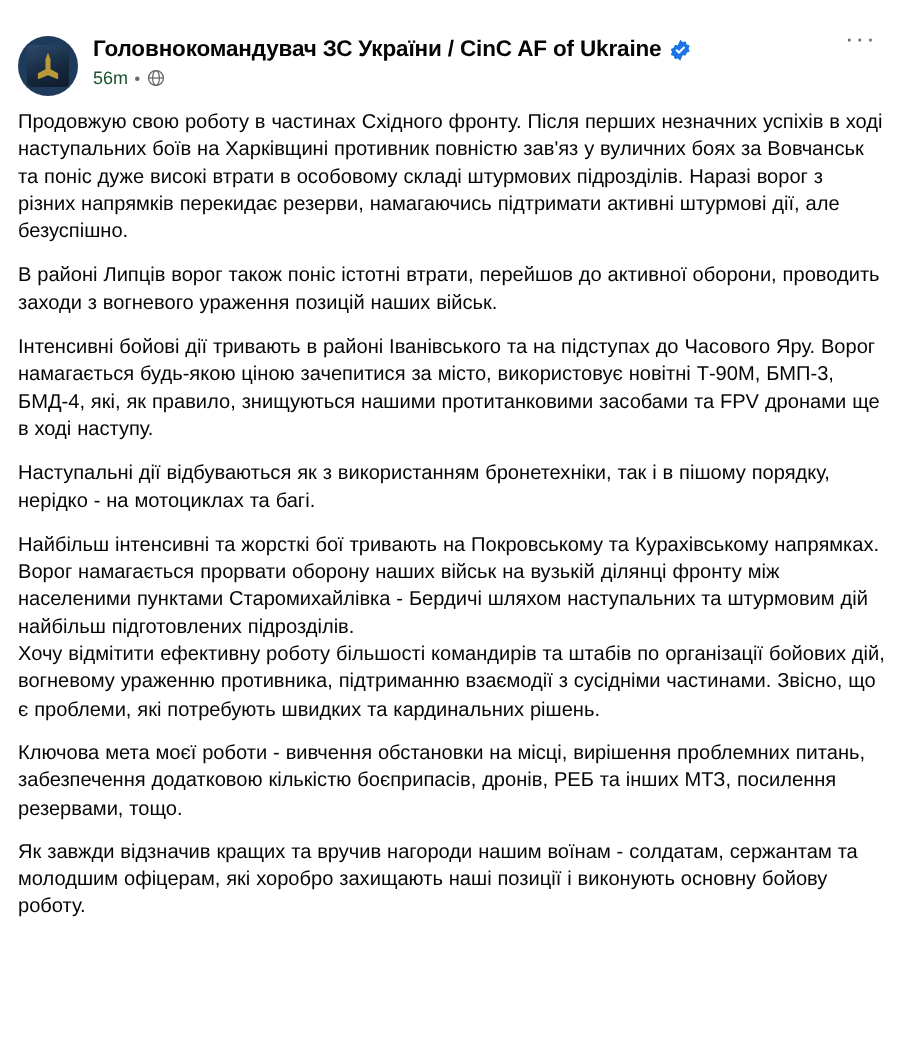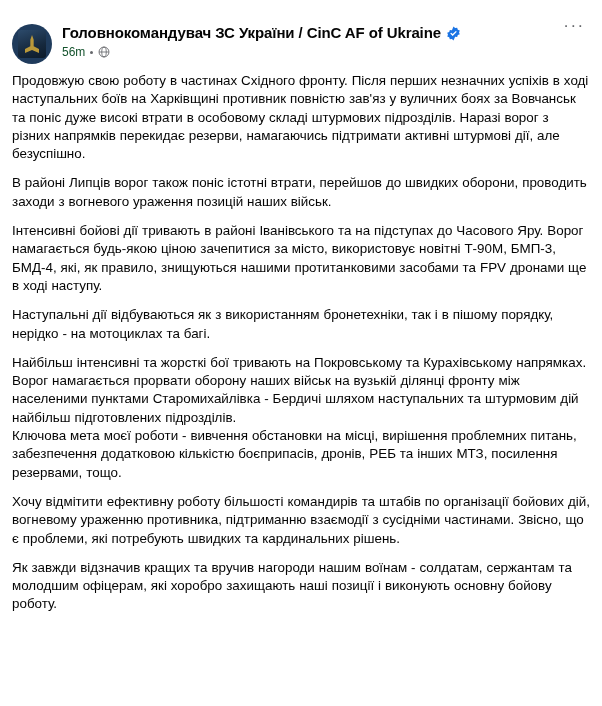--- a/index.html
+++ b/index.html
@@ -158,23 +158,23 @@
             <line x1="1.6" y1="8" x2="14.4" y2="8" stroke="#65676b" stroke-width="1.1"></line>
           </svg>
         </span>
       </div>
     </div>
     <div class="more-btn">···</div>
   </div>
 
   <div class="post-body">
     <p class="para">Продовжую свою роботу в частинах Східного фронту. Після перших незначних успіхів в ході наступальних боїв на Харківщині противник повністю зав'яз у вуличних боях за Вовчанськ та поніс дуже високі втрати в особовому складі штурмових підрозділів. Наразі ворог з різних напрямків перекидає резерви, намагаючись підтримати активні штурмові дії, але безуспішно.</p>
-    <p class="para">В районі Липців ворог також поніс істотні втрати, перейшов до швидких оборони, проводить заходи з вогневого ураження позицій наших військ.</p>
+    <p class="para">В районі Липців ворог також поніс істотні втрати, перейшов до активної оборони, проводить заходи з вогневого ураження позицій наших військ.</p>
     <p class="para">Інтенсивні бойові дії тривають в районі Іванівського та на підступах до Часового Яру. Ворог намагається будь-якою ціною зачепитися за місто, використовує новітні Т-90М, БМП-3, БМД-4, які, як правило, знищуються нашими протитанковими засобами та FPV дронами ще в ході наступу.</p>
     <p class="para">Наступальні дії відбуваються як з використанням бронетехніки, так і в пішому порядку, нерідко - на мотоциклах та багі.</p>
     <p class="para tight">Найбільш інтенсивні та жорсткі бої тривають на Покровському та Курахівському напрямках. Ворог намагається прорвати оборону наших військ на вузькій ділянці фронту між населеними пунктами Старомихайлівка - Бердичі шляхом наступальних та штурмовим дій найбільш підготовлених підрозділів.</p>
+    <p class="para">Хочу відмітити ефективну роботу більшості командирів та штабів по організації бойових дій, вогневому ураженню противника, підтриманню взаємодії з сусідніми частинами. Звісно, що є проблеми, які потребують швидких та кардинальних рішень.</p>
     <p class="para">Ключова мета моєї роботи - вивчення обстановки на місці, вирішення проблемних питань, забезпечення додатковою кількістю боєприпасів, дронів, РЕБ та інших МТЗ, посилення резервами, тощо.</p>
-    <p class="para">Хочу відмітити ефективну роботу більшості командирів та штабів по організації бойових дій, вогневому ураженню противника, підтриманню взаємодії з сусідніми частинами. Звісно, що є проблеми, які потребують швидких та кардинальних рішень.</p>
     <p class="para">Як завжди відзначив кращих та вручив нагороди нашим воїнам -  солдатам, сержантам та молодшим офіцерам, які хоробро захищають наші позиції і виконують основну бойову роботу.</p>
 
   </div>
 
 </div>
 
 </body></html>

